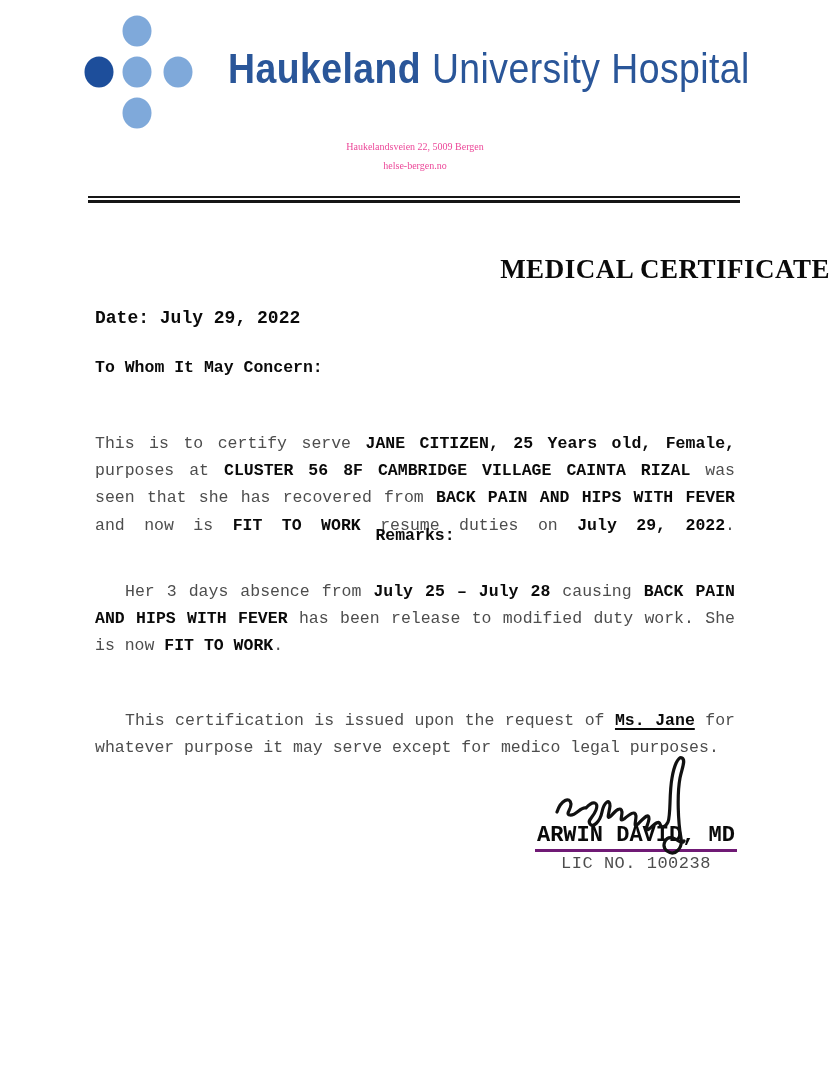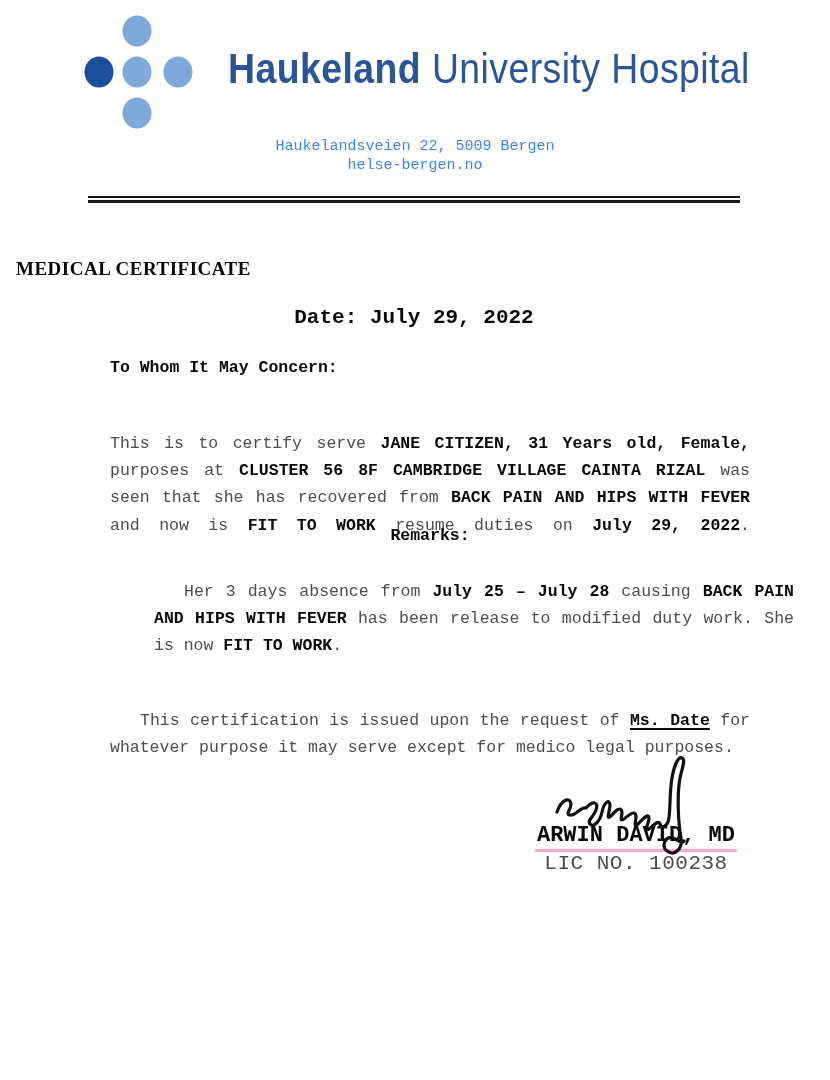--- a/index.html
+++ b/index.html
@@ -11,57 +11,57 @@
   .logo { position:absolute; left:76px; top:8px; }
   .hosp-name {
     position:absolute; left:228px; top:48px; line-height:42px;
     font-family:"Liberation Sans", sans-serif; font-size:42px;
     color:#2a5699; letter-spacing:0.5px; white-space:nowrap;
     transform:scaleX(0.89); transform-origin:left top;
   }
   .hosp-name .nb { font-weight:bold; }
   .addr-block {
     position:absolute; left:0; right:0; top:138px; text-align:center;
-    font-family:Liberation Mono, monospace; font-size:15px; line-height:18.5px;
-    color:#3b82f6;
+    font-family:Liberation Serif, serif; font-size:10px; line-height:18.5px;
+    color:#ec4899;
   }
   .rule {
     position:absolute; left:88px; width:652px; top:196px; height:1.5px;
     border-top:2px solid #161616; border-bottom:3.5px solid #161616;
   }
   
   .cert-title {
-    position:absolute; left:16px; right:0; top:248px; text-align:left;
-    font-family:"Liberation Serif", serif; font-weight:bold; font-size:19px;
+    position:absolute; left:0; right:0; top:248px; text-align:right;
+    font-family:"Liberation Serif", serif; font-weight:bold; font-size:27px;
     letter-spacing:0.5px; color:#0a0a0a; line-height:42px;
   }
   .date-line {
-    position:absolute; left:95px; width:638px; top:306px; text-align:center;
-    font-size:21px; font-weight:bold; color:#0a0a0a; line-height:24px;
+    position:absolute; left:95px; width:638px; top:306px; text-align:left;
+    font-size:18px; font-weight:bold; color:#0a0a0a; line-height:24px;
   }
   .mono-block {
-    position:absolute; left:110px; width:640px;
+    position:absolute; left:95px; width:640px;
     font-size:16.5px; line-height:27.4px; color:#4d4d4d;
   }
   .mono-block b { font-weight:bold; color:#0a0a0a; }
   .salutation { top:354px; font-weight:bold; color:#0a0a0a; }
   .para-certify { top:413px; text-align:justify; text-align-last:justify; }
   .remarks-label { top:522px; font-weight:bold; color:#0a0a0a;text-align:center; }
-  .para-remarks { top:561px; text-align:justify; text-indent:30px;margin-left:44px; }
+  .para-remarks { top:561px; text-align:justify; text-indent:30px; }
   .para-closing { top:690px; text-align:justify; text-indent:30px; }
   .u { text-decoration:underline; text-decoration-thickness:2px; text-underline-offset:3px; }
   
   .sig-name {
     position:absolute; left:535px; width:202px; top:824px; line-height:24px;
     font-size:22px; font-weight:bold; color:#0a0a0a; text-align:center;
-    white-space:nowrap; border-bottom:3px solid #f9a8d4; padding-bottom:1px;
+    white-space:nowrap; border-bottom:3px solid #701a75; padding-bottom:1px;
   }
   .sig-lic {
     position:absolute; left:535px; width:202px; top:854px; text-align:center;
-    font-size:21px; letter-spacing:0.5px; color:#4d4d4d; line-height:20px;
+    font-size:17px; letter-spacing:0.5px; color:#4d4d4d; line-height:20px;
   }
   .sig-scribble { position:absolute; left:543px; top:750px; z-index:3; }
 </style>
 </head>
 <body>
 
 <div class="page">
 
   <svg class="logo" width="125" height="125" viewBox="0 0 125 125">
     <ellipse cx="61" cy="23" rx="14.5" ry="15.5" fill="#7fa9da"></ellipse>
@@ -79,27 +79,27 @@
   </div>
 
   <div class="rule"></div>
 
   <div class="cert-title">MEDICAL CERTIFICATE</div>
 
   <div class="date-line">Date: July 29, 2022</div>
 
   <div class="mono-block salutation">To Whom It May Concern:</div>
 
-  <p class="mono-block para-certify"><span>This is to certify serve </span><b>JANE CITIZEN, 31 Years old, Female,</b><span> purposes at </span><b>CLUSTER 56 8F CAMBRIDGE VILLAGE CAINTA RIZAL</b><span> was seen that she has recovered from </span><b>BACK PAIN AND HIPS WITH FEVER</b><span> and now is </span><b>FIT TO WORK</b><span> resume duties on </span><b>July 29, 2022</b><span>.</span></p>
+  <p class="mono-block para-certify"><span>This is to certify serve </span><b>JANE CITIZEN, 25 Years old, Female,</b><span> purposes at </span><b>CLUSTER 56 8F CAMBRIDGE VILLAGE CAINTA RIZAL</b><span> was seen that she has recovered from </span><b>BACK PAIN AND HIPS WITH FEVER</b><span> and now is </span><b>FIT TO WORK</b><span> resume duties on </span><b>July 29, 2022</b><span>.</span></p>
 
   <div class="mono-block remarks-label">Remarks:</div>
 
   <p class="mono-block para-remarks"><span>Her 3 days absence from </span><b>July 25 – July 28</b><span> causing </span><b>BACK PAIN AND HIPS WITH FEVER</b><span> has been release to modified duty work. She is now </span><b>FIT TO WORK</b><span>.</span></p>
 
-  <p class="mono-block para-closing"><span>This certification is issued upon the request of </span><b class="u">Ms. Date</b><span> for whatever purpose it may serve except for medico legal purposes.</span></p>
+  <p class="mono-block para-closing"><span>This certification is issued upon the request of </span><b class="u">Ms. Jane</b><span> for whatever purpose it may serve except for medico legal purposes.</span></p>
 
   <svg class="sig-scribble" width="170" height="112" viewBox="0 0 170 112">
     <path d="M 14 62
              C 18 50, 27 46, 28 54
              C 28 60, 22 64, 27 65
              C 33 66, 38 56, 43 58
              C 50 50, 56 52, 53 60
              C 50 68, 44 70, 47 74
              C 50 78, 57 72, 59 62
              C 61 52, 67 48, 67 56

